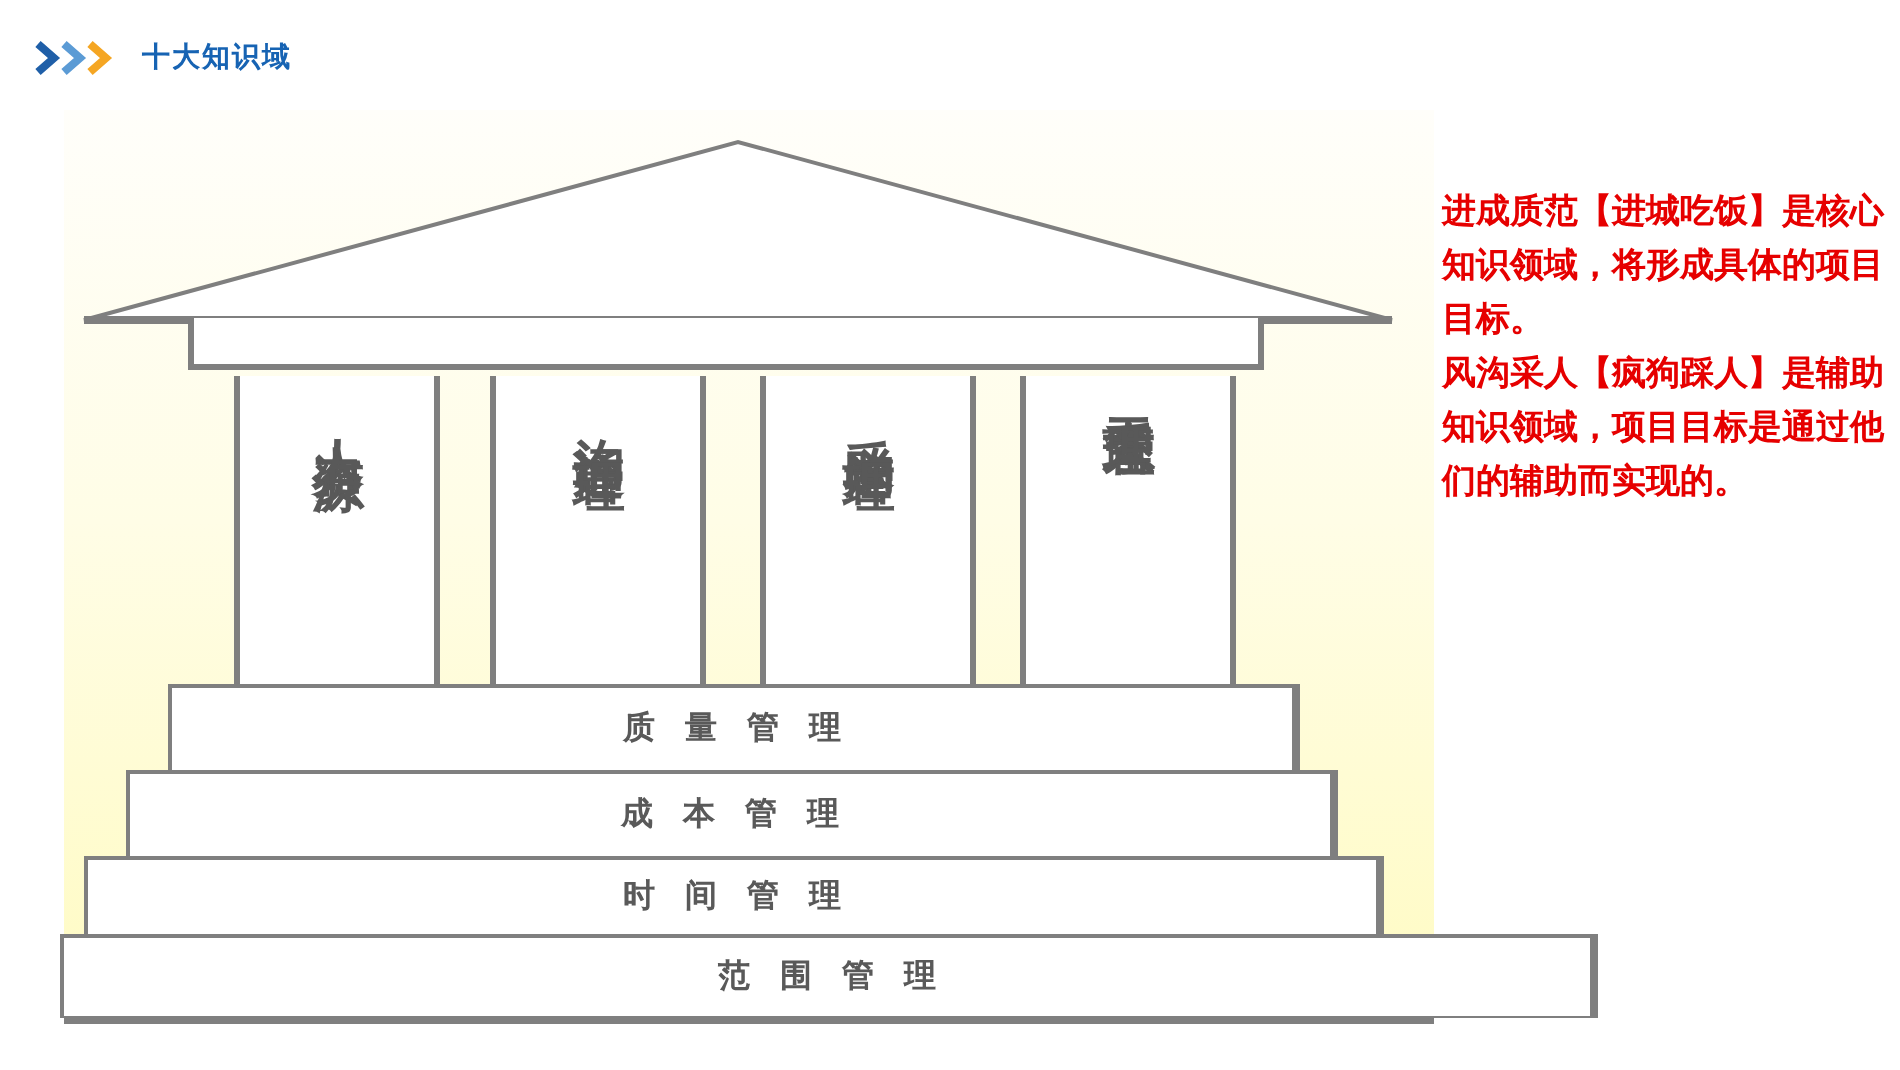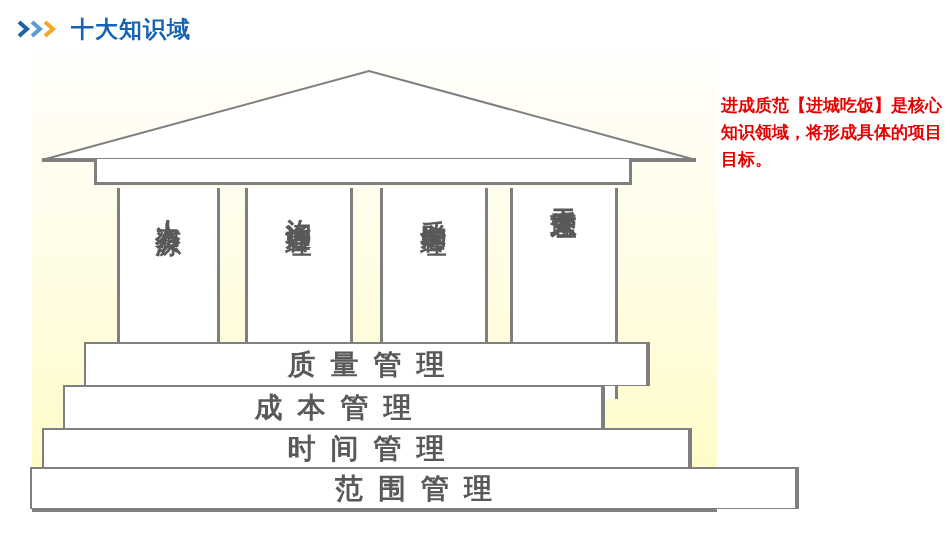--- a/index.html
+++ b/index.html
@@ -4,21 +4,21 @@
   <style>
     html, body { margin: 0; padding: 0; }
     body {
       width: 950px; height: 535px; position: relative; overflow: hidden;
       background: #ffffff;
       font-family: "DejaVu Sans", "Liberation Sans", sans-serif;
     }
     .header { position: absolute; left: 16px; top: 12px; height: 34px; display: flex; align-items: center; }
     .chevrons { display: flex; align-items: center; margin-right: 16px; }
     .chev { width: 16px; height: 20px; margin-right: -3px; }
-    .title { font-size: 23px; font-weight: bold; color: #1663b3; letter-spacing: 1px; }
+    .title { font-size: 14px; font-weight: bold; color: #1663b3; letter-spacing: 1px; }
 
     .panel {
       position: absolute; left: 32px; top: 55px; width: 685px; height: 457px;
       background: linear-gradient(to bottom, #fffefa 0%, #fffde6 45%, #fffbc2 100%);
     }
 
     .roof { position: absolute; left: 0; top: 0; }
     .roof-label {
       position: absolute; left: 0; width: 685px; top: 50px; text-align: center;
       font-size: 25px; font-weight: bold; color: #595959; letter-spacing: 1px;
@@ -41,21 +41,21 @@
       font-size: 26px; font-weight: bold; color: #595959; line-height: 1;
       letter-spacing: 4px; margin-top: 10px;
     }
 
     .step {
       position: absolute; background: #fff;
       border: 2px solid #7f7f7f; border-right-width: 4px; border-bottom-width: 1px;
       box-sizing: border-box; display: flex; align-items: center; justify-content: center;
     }
     .step-text {
-      font-size: 28px; font-weight: bold; color: #595959; letter-spacing: 15px;
+      font-size: 16px; font-weight: bold; color: #595959; letter-spacing: 15px;
       padding-left: 15px;
     }
     .base-line {
       position: absolute; left: 0; top: 454px; width: 685px; height: 3px; background: #7f7f7f;
     }
 
     .note {
       position: absolute; left: 721px; top: 92px; width: 229px;
       font-family: Liberation Sans, sans-serif;
       font-size: 17px; line-height: 27px; color: #e60000; font-weight: bold;
@@ -97,27 +97,28 @@
   <div class="pillar" style="left:348px; width:108px;">
     <div class="pillar-text">采购管理</div>
   </div>
   <div class="pillar" style="left:478px; width:108px;">
     <div class="pillar-text" style="margin-top:0; letter-spacing:1px;">干系人管理</div>
   </div>
 
   <div class="step" style="left:52px; top:287px; width:566px; height:44px;">
     <span class="step-text">质量管理</span>
   </div>
-  <div class="step" style="left:31px; top:330px; width:542px; height:44px;">
+  <div class="step" style="left:31px; top:330px; width:606px; height:44px;">
     <span class="step-text">成本管理</span>
   </div>
   <div class="step" style="left:10px; top:373px; width:650px; height:40px;">
     <span class="step-text">时间管理</span>
   </div>
   <div class="step" style="left:-2px; top:412px; width:769px; height:42px;">
     <span class="step-text">范围管理</span>
   </div>
   <div class="base-line"></div>
 </div>
 
 <div class="note">
   <p>进成质范【进城吃饭】是核心知识领域，将形成具体的项目目标。</p>
+  <p>风沟采人【疯狗踩人】是辅助知识领域，项目目标是通过他们的辅助而实现的。</p>
 </div>
 
 </body></html>

